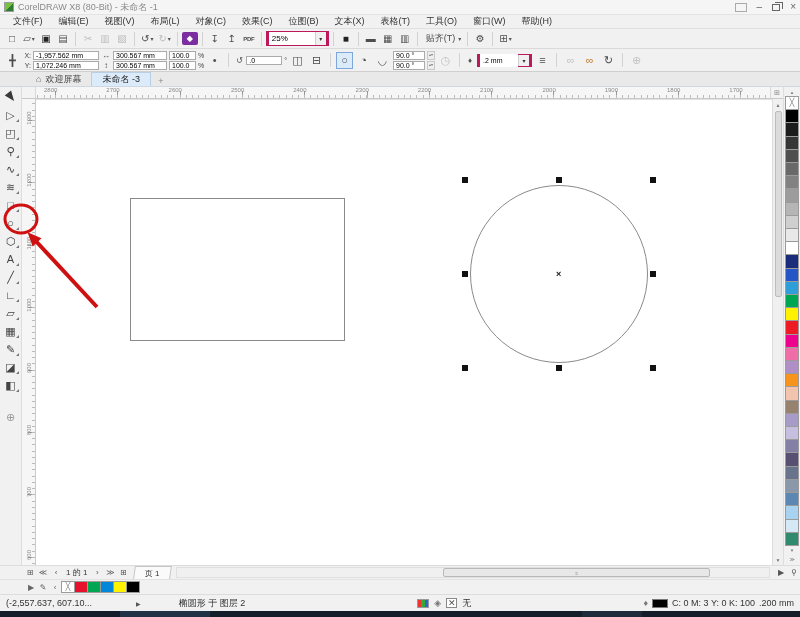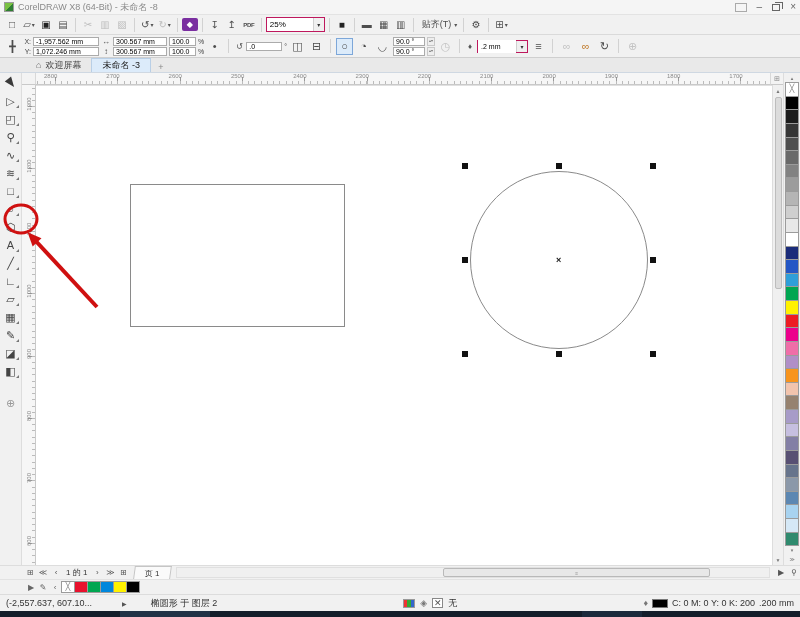--- a/index.html
+++ b/index.html
@@ -22,21 +22,21 @@
   .menu-item { padding:0 7px; font-size:9px; color:#333; white-space:nowrap; }
 
   
   .toolbar { height:20px; background:#f1f1f1; display:flex; align-items:center; padding:0 4px; gap:1px; border-bottom:1px solid #dadada; }
   .tbtn { min-width:16px; height:16px; display:flex; align-items:center; justify-content:center; font-size:10px; color:#4d4d4d; border:1px solid transparent; padding:0 1px; }
   .tbtn.disabled { color:#bdbdbd; }
   .tbtn .dd { font-size:6px; color:#555; margin-left:1px; }
   .sep { width:1px; height:14px; background:#d2d2d2; margin:0 3px; flex:none; }
   .purple { background:#7a2ea0; color:#fff !important; border-radius:2px; font-size:8px; width:14px; height:13px; }
   .pdf-btn { font-size:6px; font-weight:bold; letter-spacing:-0.3px; }
-  .combo { display:flex; align-items:center; border:1px solid #be185d; background:#fff; height:15px; }
+  .combo { display:flex; align-items:center; border:3px solid #be185d; background:#fff; height:15px; }
   .combo input { border:none; outline:none; width:46px; height:13px; font-size:8px; padding:0 3px; font-family:inherit; }
   .combo .dd-btn { width:11px; height:13px; display:flex; align-items:center; justify-content:center; font-size:6px; background:#f0f0f0; border-left:1px solid #d0d0d0; }
   .snap-label { font-size:9px; padding:0 2px; }
   .dark-btn { color:#222; }
 
   
   .propbar { height:23px; background:#f1f1f1; display:flex; align-items:center; padding:0 4px; gap:2px; border-bottom:1px solid #cfcfcf; }
   .pb-stack { display:flex; flex-direction:column; gap:1px; }
   .pb-row { display:flex; align-items:center; gap:2px; height:9px; }
   .pb-label { font-size:7px; color:#444; width:8px; text-align:right; }
@@ -102,21 +102,21 @@
   .nav-text { font-size:8px; color:#333; padding:0 3px; white-space:nowrap; }
   .page-tab { height:13px; background:#fafafa; border:1px solid #c5c5c5; border-bottom:none; padding:0 10px; font-size:8px; display:flex; align-items:center; margin-left:4px; transform:skewX(-8deg); }
   .page-tab span { transform:skewX(8deg); }
   .hscroll { flex:1; height:11px; margin:0 4px; background:#f0f0f0; border:1px solid #e0e0e0; position:relative; }
   .hscroll .thumb { position:absolute; left:45%; width:45%; top:0; bottom:0; background:#e8e8e8; border:1px solid #b9b9b9; border-radius:2px; font-size:5px; color:#999; text-align:center; line-height:9px; }
 
   .docpal-row { height:15px; background:#f1f1f1; display:flex; align-items:center; padding-left:26px; gap:2px; border-top:1px solid #e2e2e2; }
   .docpal-row .swatch { width:14px; height:12px; border:1px solid #9b9b9b; margin-left:-1px; flex:none; }
   .dp-ic { font-size:8px; color:#666; width:10px; text-align:center; }
 
-  .statusbar { height:17px; background:#f1f1f1; border-top:1px solid #dcdcdc; display:flex; align-items:center; padding:0 6px; font-size:9px; color:#333; gap:6px; }
+  .statusbar { height:17px; background:#f1f1f1; border-top:1px solid #dcdcdc; display:flex; align-items:center; padding:0 6px; font-size:9px; color:#333; gap:20px; }
   .sb-coords { width:110px; white-space:nowrap; overflow:hidden; }
   .sb-exp { font-size:6px; color:#555; }
   .sb-sel { margin-left:18px; white-space:nowrap; }
   .sb-center { margin-left:auto; margin-right:auto; display:flex; align-items:center; gap:5px; }
   .sb-colorgrid { width:12px; height:9px; background:linear-gradient(90deg,#e33 0 33%,#3a3 33% 66%,#36c 66% 100%); border:1px solid #999; }
   .sb-right { display:flex; align-items:center; gap:4px; white-space:nowrap; }
   .sb-swatch { width:16px; height:9px; background:#000; border:1px solid #777; }
   .sb-ic { font-size:9px; color:#777; }
   .nofill-box { width:11px; height:10px; border:1px solid #888; background:#fff; font-size:9px; line-height:9px; text-align:center; color:#555; }
 
@@ -128,29 +128,43 @@
   
   #annotation { position:absolute; left:0; top:0; width:800px; height:617px; pointer-events:none; z-index:60; }
 </style>
 </head>
 <body>
 
 <div id="app">
 
   <div class="titlebar">
     <span class="app-icon"></span>
-    <span class="title">CorelDRAW X8 (64-Bit) - 未命名 -8</span>
+    <span class="title">CorelDRAW X8 (80-Bit) - 未命名 -1</span>
     <span class="win-controls">
       <span class="acct"></span>
       <span class="win-btn">–</span>
       <span class="win-restore"></span>
       <span class="win-btn">×</span>
     </span>
   </div>
 
+  <div class="menubar" id="menubar">
+      <span class="menu-item">文件(F)</span>
+      <span class="menu-item">编辑(E)</span>
+      <span class="menu-item">视图(V)</span>
+      <span class="menu-item">布局(L)</span>
+      <span class="menu-item">对象(C)</span>
+      <span class="menu-item">效果(C)</span>
+      <span class="menu-item">位图(B)</span>
+      <span class="menu-item">文本(X)</span>
+      <span class="menu-item">表格(T)</span>
+      <span class="menu-item">工具(O)</span>
+      <span class="menu-item">窗口(W)</span>
+      <span class="menu-item">帮助(H)</span>
+    </div>
 
   <div class="toolbar">
     <span class="tbtn">□</span>
     <span class="tbtn">
         <span>▱</span>
         <span class="dd">▾</span>
       </span>
     <span class="tbtn dark-btn">▣</span>
     <span class="tbtn">▤</span>
     <span class="sep"></span>
@@ -434,21 +448,21 @@
     <span class="sb-sel">椭圆形 于 图层 2</span>
     <span class="sb-center">
       <span class="sb-colorgrid"></span>
       <span class="sb-ic">◈</span>
       <span class="nofill-box">✕</span>
       <span>无</span>
     </span>
     <span class="sb-right">
       <span class="sb-ic">♦</span>
       <span class="sb-swatch"></span>
-      <span>C: 0 M: 0 Y: 0 K: 200</span>
+      <span>C: 0 M: 3 Y: 0 K: 100</span>
       <span>.200 mm</span>
     </span>
   </div>
 
   <div class="taskbar">
       <i class="seg1"></i>
       <i class="seg2"></i>
     </div>
 </div>
 

